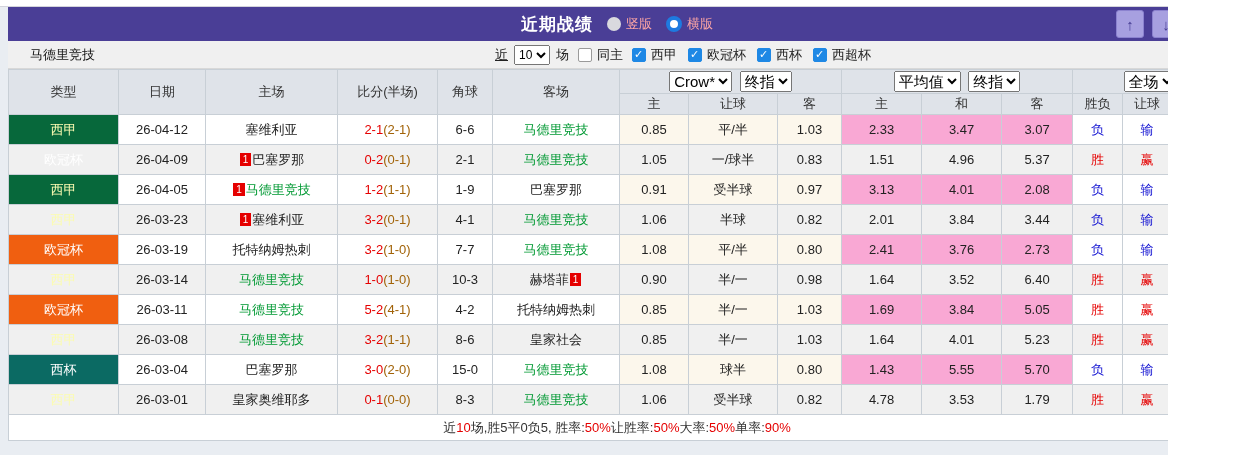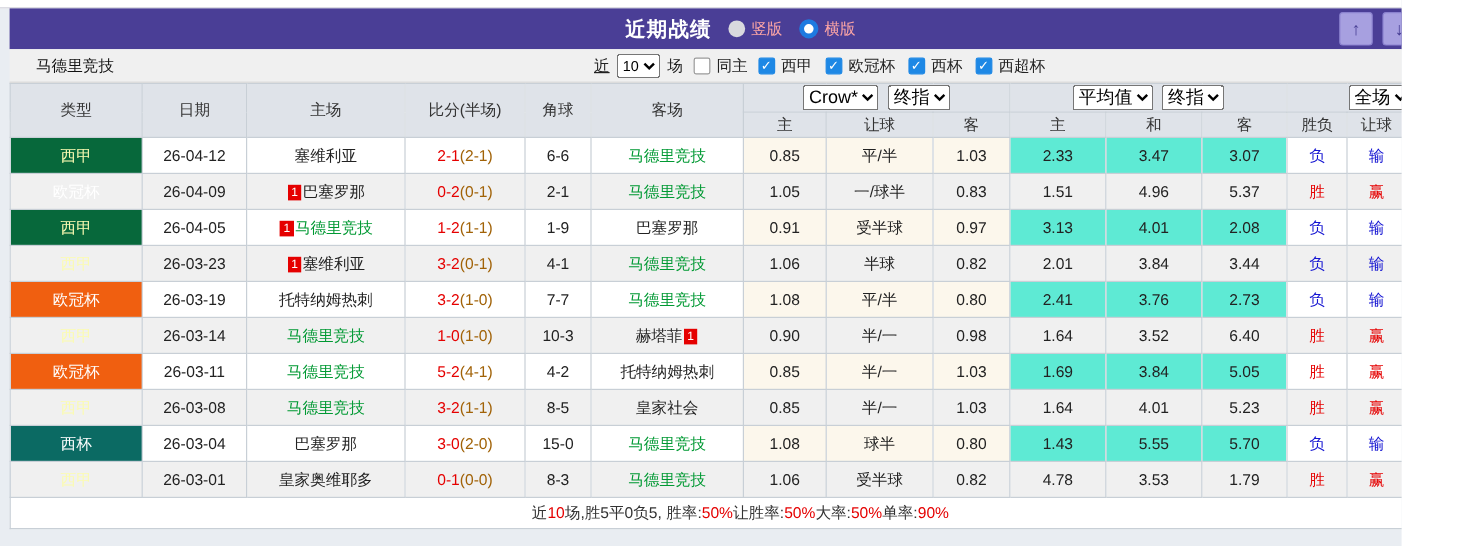--- a/index.html
+++ b/index.html
@@ -39,21 +39,21 @@
   table { border-collapse: collapse; table-layout: fixed; width: 1218px; background: #fff;
           font-size: 13px; color: #222; border-radius: 32px; }
   th, td { border: 1px solid #c8cfd6; text-align: center; overflow: hidden; white-space: nowrap; }
   thead th { background: #dfe3e9; font-weight: normal; color: #333; }
   thead tr.dd-row th { height: 24px; }
   thead tr.sub-row th { height: 21px; }
   thead select { font-size: 15px; height: 21px; margin: 0 2px; }
   tbody td { height: 30px; }
   tbody tr.alt td { background: #f0f0f0; }
   td.g-odds { background: #fcf7ec; }
-  td.g-avg { background: #5eead4; }
+  td.g-avg { background: #f9a8d4; }
   td.type-liga { background: #07683b; color: #fbfbb2; }
   td.type-ucl  { background: #f05f10; color: #ffffff; }
   td.type-copa { background: #0b6a63; color: #ffffff; }
   .ft { color: #e50000; text-align: center; }
   .ht { color: #a16207; }
   .tg { color: #009933; }
   .card { background: #e50000; color: #ffffff; font-size: 10px; line-height: 13px;
           display: inline-block; padding: 0 3px; margin: 0 1px; vertical-align: 1px; }
   td.red { color: #e50000; }
   td.blue { color: #1414d2; }
@@ -277,21 +277,21 @@
             <td class="g-avg">5.05</td>
             <td class="g-res red">胜</td>
             <td class="g-res red">赢</td>
             <td class="g-res red">大</td>
           </tr>
           <tr class="alt">
             <td class="type-liga">西甲</td>
             <td>26-03-08</td>
             <td><span class="tg">马德里竞技</span></td>
             <td><span class="ft">3-2</span><span class="ht">(1-1)</span></td>
-            <td>8-5</td>
+            <td>8-6</td>
             <td><span class="">皇家社会</span></td>
             <td class="g-odds">0.85</td>
             <td class="g-odds">半/一</td>
             <td class="g-odds">1.03</td>
             <td class="g-avg">1.64</td>
             <td class="g-avg">4.01</td>
             <td class="g-avg">5.23</td>
             <td class="g-res red">胜</td>
             <td class="g-res red">赢</td>
             <td class="g-res red">大</td>

